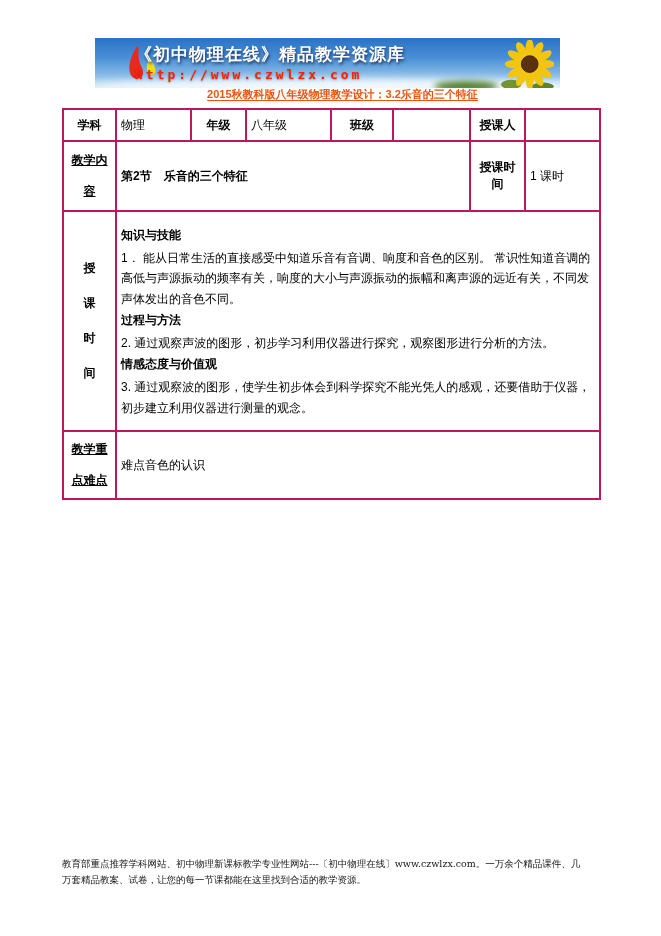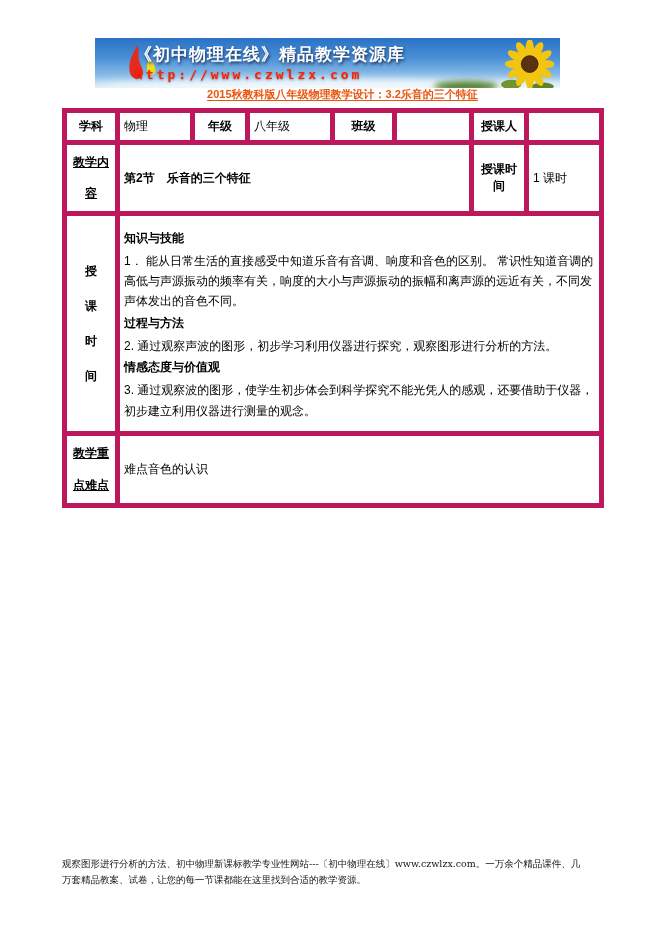--- a/index.html
+++ b/index.html
@@ -42,21 +42,21 @@
     position:absolute; top:87px; left:12px; width:100%; text-align:center;
     font-size:11px; font-weight:bold; color:#e8550e;
   }
   .page-title span { text-decoration:underline; text-underline-offset:2px; }
 
   
   table.doc {
     position:absolute; left:62px; top:108px; width:537px;
     border-collapse:collapse; table-layout:fixed; font-size:12px;
   }
-  table.doc td { border:5px solid #be185d; padding:2px 4px; vertical-align:middle; }
+  table.doc td { border:2px solid #be185d; padding:2px 4px; vertical-align:middle; }
   .lbl { font-weight:bold; text-align:center; }
   .val { text-align:left; }
   .wrap3 { width:38px; margin:0 auto; line-height:2.6; word-break:break-all; font-weight:bold;text-decoration:underline; }
   .wrap1 { width:1em; margin:0 auto; line-height:2.9; word-break:break-all; font-weight:bold; }
   .goals-cell { vertical-align:top; padding:6px 10px 4px 8px; }
   .goal-h { font-weight:bold; margin:3px 0 4px; }
   .goal-p { margin:0 0; line-height:1.7; }
   .left-cell { text-align:left; padding-left:8px; }
   .aids-cell { text-align:left; padding-left:30px; }
 
@@ -155,13 +155,13 @@
   </tr>
   <tr style="height:60px">
     <td class="lbl">
       <div class="wrap3">教学重点难点</div>
     </td>
     <td colspan="7" class="left-cell">难点音色的认识</td>
   </tr>
 </tbody>
   </table>
 
-<div class="footer">观察图形进行分析的方法、初中物理新课标教学专业性网站---〔初中物理在线〕www.czwlzx.com。一万余个精品课件、几万套精品教案、试卷，让您的每一节课都能在这里找到合适的教学资源。</div>
+<div class="footer">教育部重点推荐学科网站、初中物理新课标教学专业性网站---〔初中物理在线〕www.czwlzx.com。一万余个精品课件、几万套精品教案、试卷，让您的每一节课都能在这里找到合适的教学资源。</div>
 
 </body></html>

